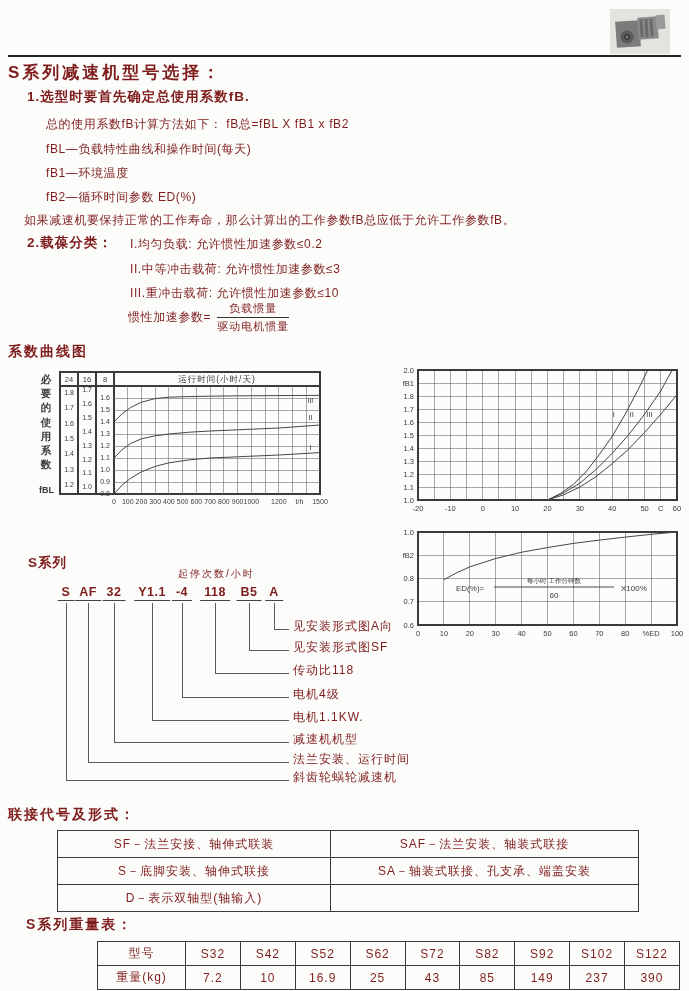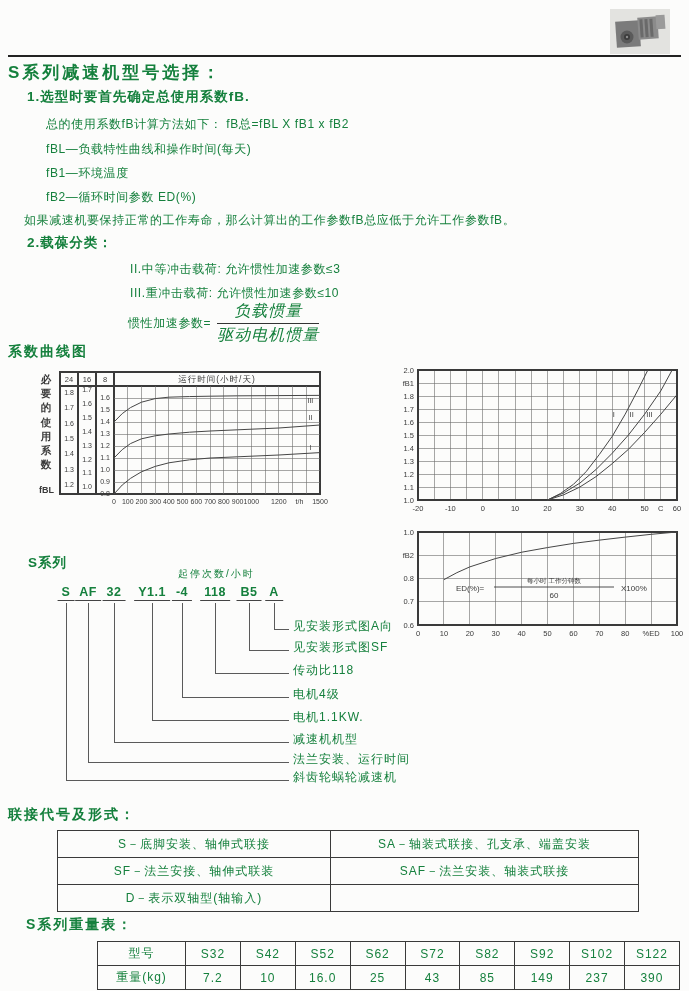--- a/index.html
+++ b/index.html
@@ -1,24 +1,24 @@
 <!DOCTYPE html>
 <html><head>
 <meta charset="utf-8">
 <style>
   html,body{margin:0;padding:0;background:#e9e9e7;}
   .page{position:relative;width:689px;height:991px;margin:0 auto;background:#fcfcfb;
-        font-family:"Liberation Sans","DejaVu Sans",sans-serif;color:#15803d;overflow:hidden;}
+        font-family:"Liberation Sans","DejaVu Sans",sans-serif;color:#7f1d1d;overflow:hidden;}
   .abs{position:absolute;}
   .h1{font-size:17px;font-weight:bold;letter-spacing:3px;}
   .h2{font-size:13.5px;font-weight:bold;letter-spacing:1px;text-align:right;}
   .h3{font-size:14px;font-weight:bold;letter-spacing:2px;}
   .t{font-size:12px;letter-spacing:0.6px;}
   .rule{height:2px;background:#222;}
-  .frac{display:inline-block;text-align:center;vertical-align:middle;font-size:16px;letter-spacing:1px;font-style:italic;}
+  .frac{display:inline-block;text-align:center;vertical-align:middle;font-size:11px;letter-spacing:1px;}
   .frac .num{display:block;border-bottom:1.2px solid #333;padding:0 8px 1px;}
   .frac .den{display:block;padding-top:1px;}
   .fwrap{display:flex;align-items:center;gap:6px;}
   .code{position:absolute;transform:translateX(-50%);font-size:12.5px;font-weight:600;
         letter-spacing:0.5px;border-bottom:1.2px solid #444;padding:0 4px 1px;}
   .conn{position:absolute;border-left:1px solid #5a5a5a;border-bottom:1px solid #5a5a5a;}
   .mlabel{position:absolute;font-size:12px;letter-spacing:1px;white-space:nowrap;}
   table{border-collapse:collapse;position:absolute;table-layout:fixed;}
   td{border:1px solid #3a3a3a;text-align:center;font-size:12px;letter-spacing:1px;
      overflow:hidden;white-space:nowrap;}
@@ -55,20 +55,21 @@
 
   <div class="abs h1" style="left:8px;top:61px;">S系列减速机型号选择：</div>
   <div class="abs h2" style="left:27px;top:88px;">1.选型时要首先确定总使用系数fB.</div>
   <div class="abs t" style="left:46px;top:116px;">总的使用系数fB计算方法如下：  fB总=fBL X fB1 x fB2</div>
   <div class="abs t" style="left:46px;top:141px;">fBL—负载特性曲线和操作时间(每天)</div>
   <div class="abs t" style="left:46px;top:165px;">fB1—环境温度</div>
   <div class="abs t" style="left:46px;top:189px;">fB2—循环时间参数  ED(%)</div>
   <div class="abs t" style="left:24px;top:212px;">如果减速机要保持正常的工作寿命，那么计算出的工作参数fB总应低于允许工作参数fB。</div>
 
   <div class="abs h2" style="left:27px;top:234px;">2.载葆分类：</div>
+  <div class="abs t" style="left:130px;top:236px;">I.均匀负载: 允许惯性加速参数≤0.2</div>
   <div class="abs t" style="left:130px;top:261px;">II.中等冲击载荷: 允许惯性加速参数≤3</div>
   <div class="abs t" style="left:130px;top:285px;">III.重冲击载荷: 允许惯性加速参数≤10</div>
   <div class="abs fwrap" style="left:128px;top:301px;">
     <span class="t">惯性加速参数=</span>
     <span class="frac">
       <span class="num">负载惯量</span>
       <span class="den">驱动电机惯量</span>
     </span>
   </div>
 
@@ -257,26 +258,26 @@
   <div></div>
 
   <div class="abs h3" style="left:8px;top:806px;">联接代号及形式：</div>
   <table class="ctable" style="left:57px;top:830px;width:582px;">
     <colgroup>
         <col style="width:47%">
         <col style="width:53%">
       </colgroup>
     <tbody>
         <tr>
+          <td>SF－法兰安接、轴伸式联装</td>
+          <td>SAF－法兰安装、轴装式联接</td>
+        </tr>
+        <tr>
           <td>S－底脚安装、轴伸式联接</td>
           <td>SA－轴装式联接、孔支承、端盖安装</td>
-        </tr>
-        <tr>
-          <td>SF－法兰安接、轴伸式联装</td>
-          <td>SAF－法兰安装、轴装式联接</td>
         </tr>
         <tr>
           <td>D－表示双轴型(轴输入)</td>
           <td></td>
         </tr>
       </tbody>
   </table>
 
   <div class="abs h3" style="left:26px;top:916px;">S系列重量表：</div>
   <table class="wtable" style="left:57px;top:941px;width:582px;">
@@ -302,21 +303,21 @@
           <td>S72</td>
           <td>S82</td>
           <td>S92</td>
           <td>S102</td>
           <td>S122</td>
         </tr>
         <tr>
           <td>重量(kg)</td>
           <td>7.2</td>
           <td>10</td>
-          <td>16.0</td>
+          <td>16.9</td>
           <td>25</td>
           <td>43</td>
           <td>85</td>
           <td>149</td>
           <td>237</td>
           <td>390</td>
         </tr>
       </tbody>
   </table>
 

